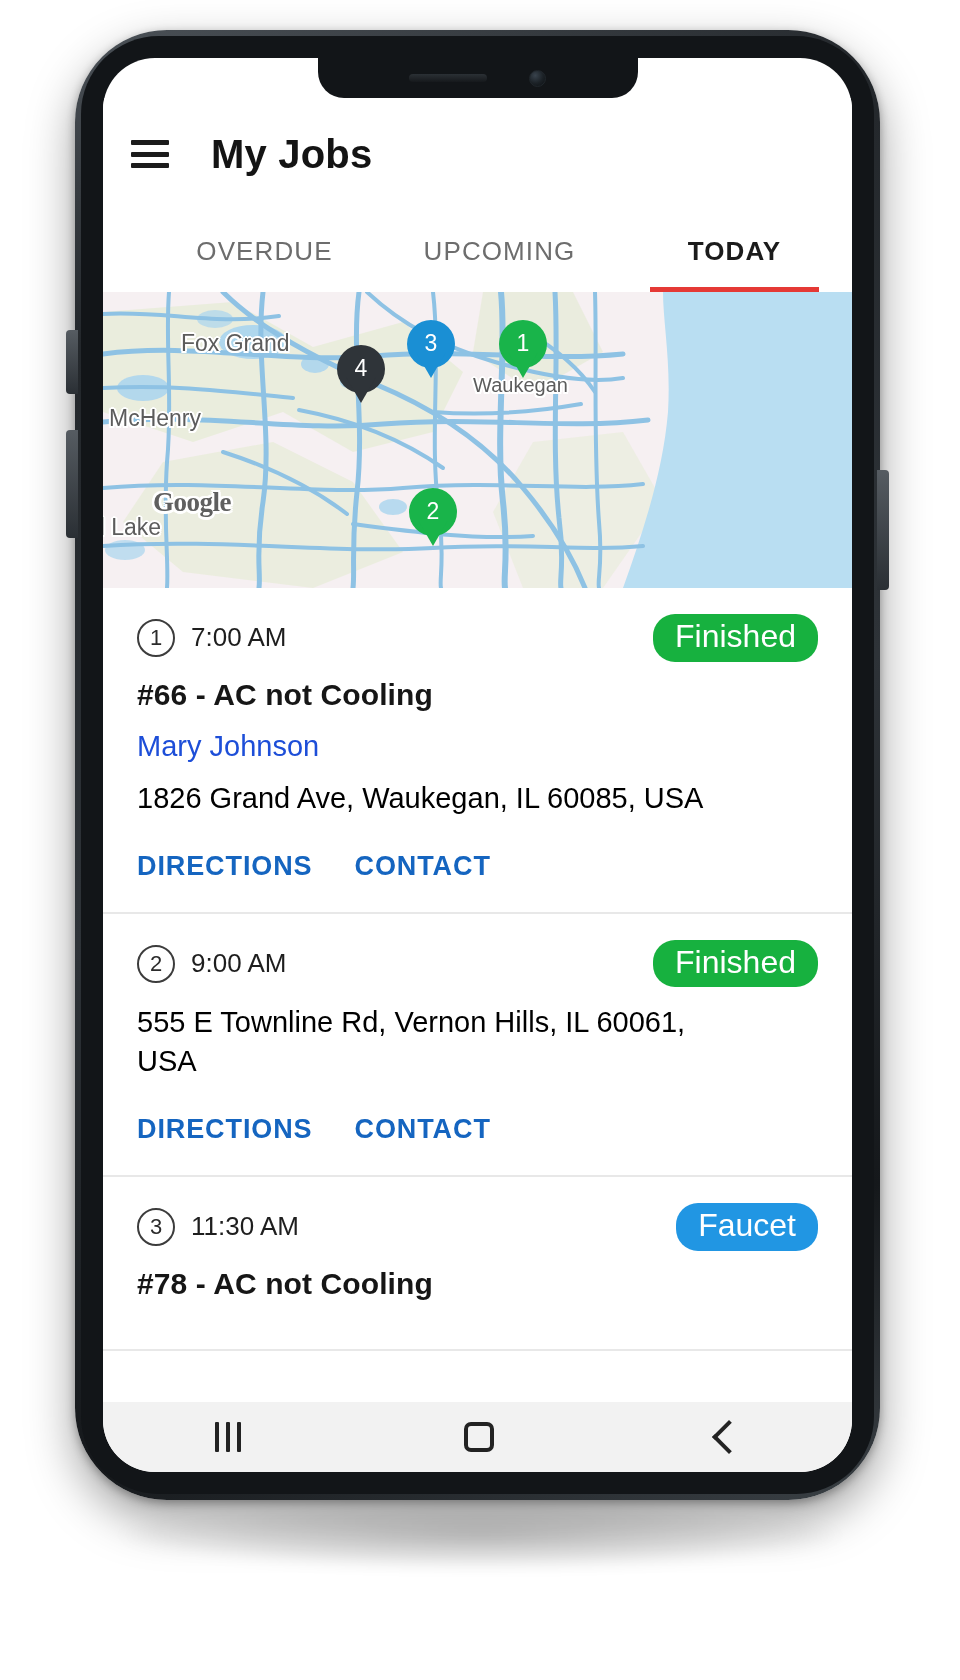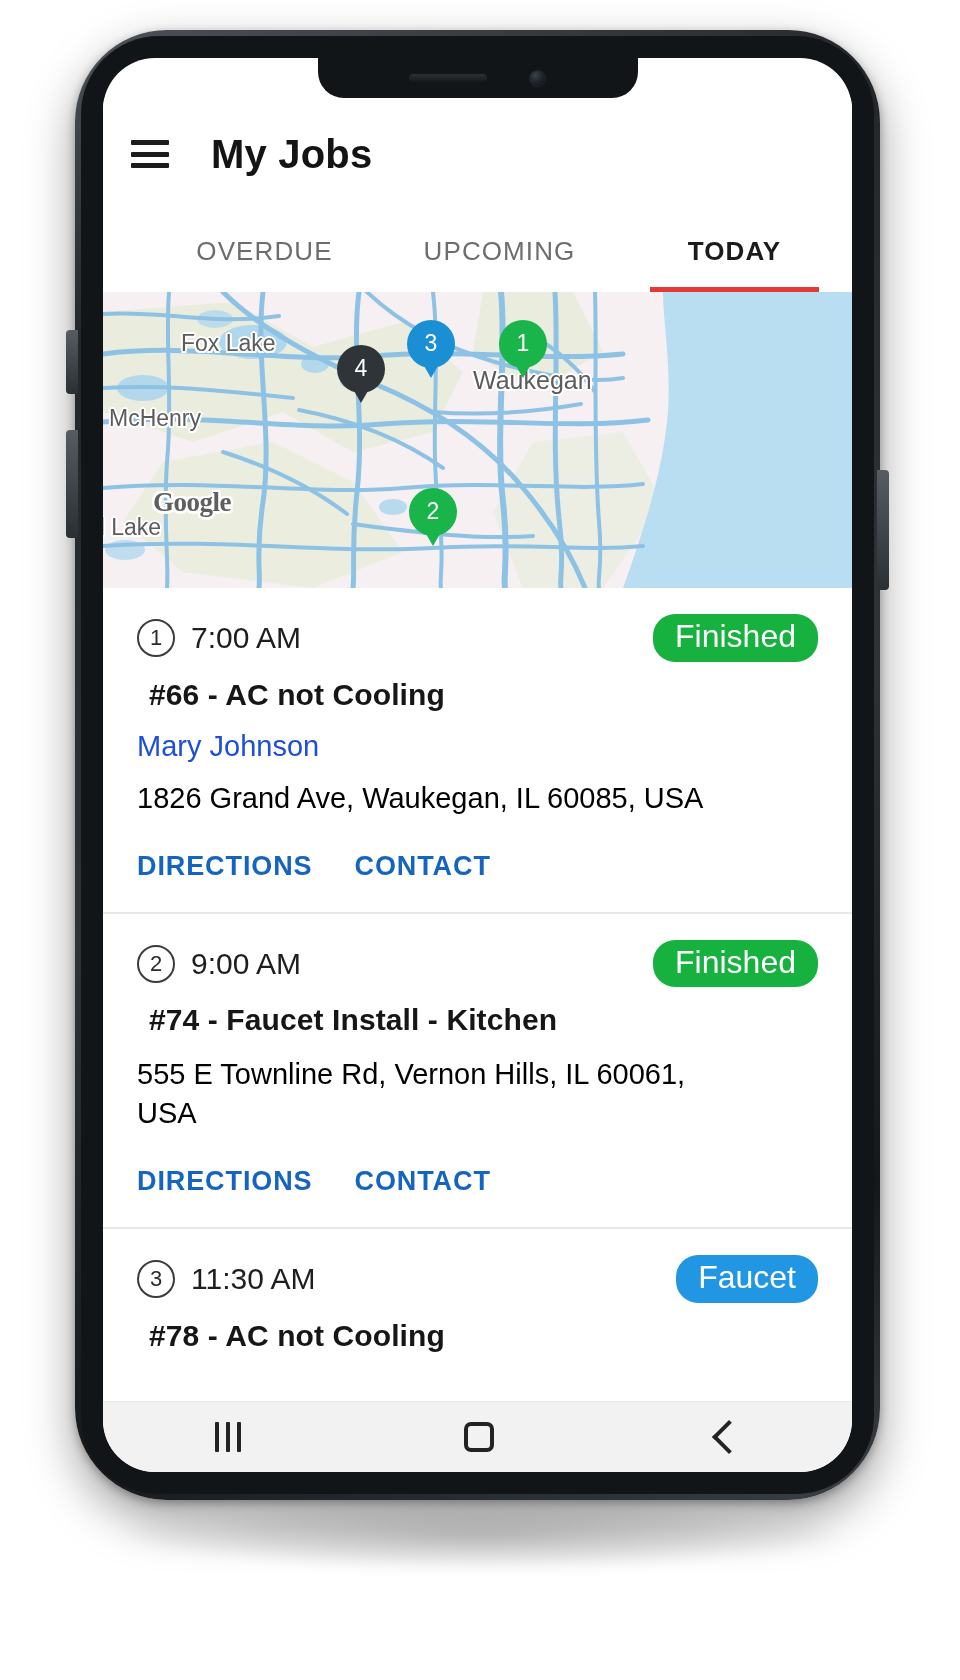--- a/index.html
+++ b/index.html
@@ -127,21 +127,21 @@
   .map-label {
     position: absolute;
     color: #5c5c5c;
     font-size: 23px;
     text-shadow: -2px 0 #fff, 0 -2px #fff, 2px 0 #fff, 0 2px #fff, -1.5px -1.5px #fff, 1.5px 1.5px #fff, -1.5px 1.5px #fff, 1.5px -1.5px #fff;
     white-space: nowrap;
   }
   .lbl-foxlake   { left: 78px;  top: 38px; }
   .lbl-mchenry   { left: 6px;   top: 113px; }
   .lbl-crystal   { left: -16px; top: 222px; }
-  .lbl-waukegan  { left: 370px; top: 74px; font-size: 25px; }
+  .lbl-waukegan  { left: 370px; top: 82px; font-size: 20px; }
 
   .gmaps-logo {
     position: absolute; left: 50px; top: 195px;
     font-size: 27px; font-weight: 700; color: #5f5f5f;
     font-family: "Liberation Serif", serif;
     text-shadow: -2.5px 0 #fff, 0 -2.5px #fff, 2.5px 0 #fff, 0 2.5px #fff, -2px -2px #fff, 2px 2px #fff, -2px 2px #fff, 2px -2px #fff;
     letter-spacing: -0.5px;
   }
 
   .pin {
@@ -181,32 +181,32 @@
   .job-row-top {
     display: flex; align-items: center; gap: 16px;
     margin-bottom: 16px;
   }
   .seq {
     width: 38px; height: 38px; border-radius: 50%;
     border: 2px solid #3c3c3c;
     display: flex; align-items: center; justify-content: center;
     font-size: 22px; color: #2b2b2b; flex: 0 0 auto;
   }
-  .time { font-size: 30px; color: #1e1e1e; }
+  .time { font-size: 26px; color: #1e1e1e; }
   .badge {
     margin-left: auto;
     color: #ffffff; font-size: 32px;
     padding: 6px 22px 8px 22px;
     border-radius: 22px;
     line-height: 1.05;
     white-space: nowrap;
   }
   .job-title {
     font-size: 30px; font-weight: 700; color: #161616;
-    margin: 6px 0 18px 12px; letter-spacing: 0.1px;
+    margin: 6px 0 18px 0; letter-spacing: 0.1px;
   }
   .job-customer { font-size: 29px; color: #1d4ed8; margin-bottom: 16px; }
   .job-address  { font-size: 29px; color: #000000; line-height: 1.32; max-width: 600px; }
   .job-actions { display: flex; gap: 42px; margin-top: 34px; }
   .action-link {
     font-size: 27px; font-weight: 700; color: #1565c0;
     letter-spacing: 0.9px; cursor: pointer;
   }
 
   
@@ -299,21 +299,21 @@
           <path d="M264,0 C300,34 344,56 392,70 C440,84 484,92 520,86" stroke-width="4"></path>
           <path d="M0,96 C70,92 130,100 190,106" stroke-width="4"></path>
           <path d="M196,118 C250,128 300,148 340,176" stroke-width="4"></path>
           <path d="M330,120 C382,124 432,120 478,112" stroke-width="4"></path>
           <path d="M250,232 C310,240 370,248 430,244" stroke-width="4"></path>
           <path d="M120,160 C170,176 210,196 244,222" stroke-width="4"></path>
           <path d="M424,40 C452,56 476,76 492,100" stroke-width="4"></path>
         </g>
       </svg>
 
-      <div class="map-label lbl-foxlake">Fox Lake</div>
+      <div class="map-label lbl-foxlake">Fox Grand</div>
       <div class="map-label lbl-mchenry">McHenry</div>
       <div class="map-label lbl-crystal">al Lake</div>
       <div class="map-label lbl-waukegan">Waukegan</div>
 
       <div class="gmaps-logo">Google</div>
 
       <div class="pin" id="pin-1" style="left:396px; top:28px;">
         <div class="head" style="background: rgb(25, 180, 74);"></div>
         <div class="tip" style="border-top: 26px solid rgb(25, 180, 74);"></div>
         <div class="num">1</div>
@@ -351,21 +351,20 @@
           <div class="action-link">CONTACT</div>
         </div>
       </div>
 
       <div class="job-card">
         <div class="job-row-top">
           <div class="seq">2</div>
           <div class="time">9:00 AM</div>
           <div class="badge" id="badge-2" style="background: rgb(23, 177, 63);">Finished</div>
         </div>
-        <div class="job-title">#74 - Faucet Install - Kitchen</div>
         <div class="job-address">555 E Townline Rd, Vernon Hills, IL 60061, USA</div>
         <div class="job-actions">
           <div class="action-link">DIRECTIONS</div>
           <div class="action-link">CONTACT</div>
         </div>
       </div>
 
       <div class="job-card">
         <div class="job-row-top">
           <div class="seq">3</div>

